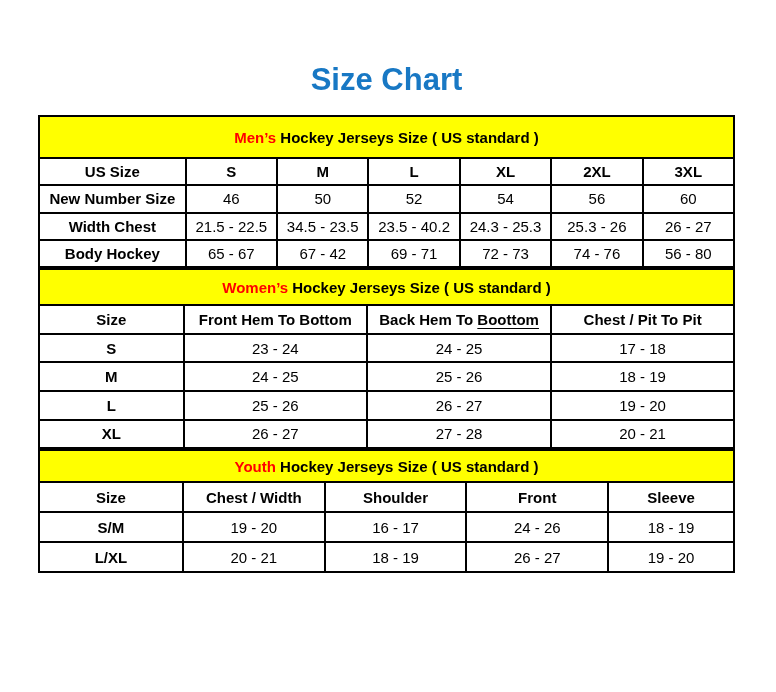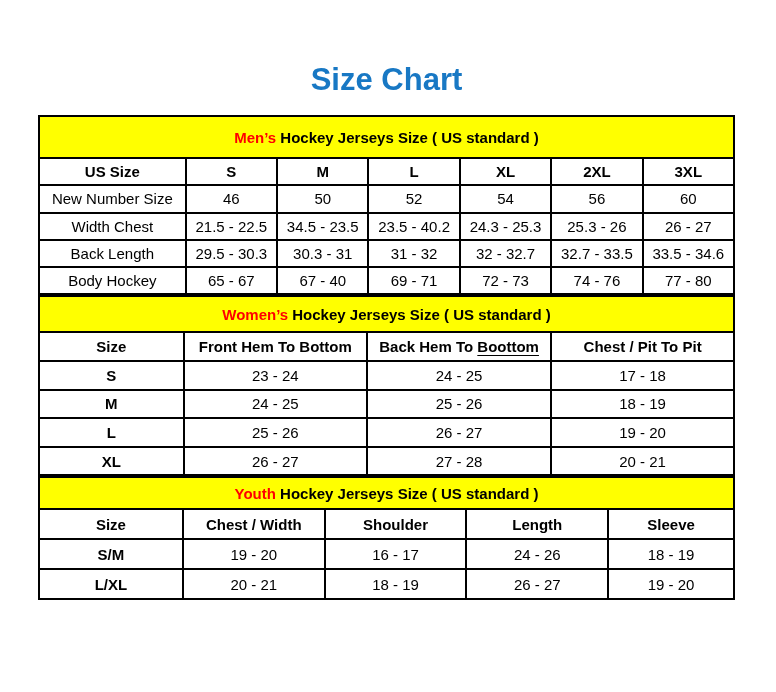--- a/index.html
+++ b/index.html
@@ -39,21 +39,21 @@
     white-space:nowrap;
   }
   td.banner{
     background:var(--yellow);
     font-weight:bold;
     font-size:17.5px;
   }
   td.banner .hl{color:var(--red);}
   td.head{font-weight:bold;}
   td.label-bold{font-weight:bold;}
-  td.label-normal{font-weight:normal;}
+  td.label-normal{font-weight:bold;}
   .wavy{
     text-decoration-line:underline;
     text-decoration-style:wavy;
     text-decoration-color:#ff0000;
     text-decoration-thickness:1px;
     text-underline-offset:3px;
     text-decoration:underline;
   }
 </style>
 </head>
@@ -98,36 +98,27 @@
             <tr style="height: 27.3px;">
               <td class="label-normal">Width Chest</td>
               <td>21.5 - 22.5</td>
               <td>34.5 - 23.5</td>
               <td>23.5 - 40.2</td>
               <td>24.3 - 25.3</td>
               <td>25.3 - 26</td>
               <td>26 - 27</td>
             </tr>
             <tr style="height: 27.3px;">
-              <td class="label-normal">Back Length</td>
-              <td>29.5 - 30.3</td>
-              <td>30.3 - 31</td>
-              <td>31 - 32</td>
-              <td>32 - 32.7</td>
-              <td>32.7 - 33.5</td>
-              <td>33.5 - 34.6</td>
-            </tr>
-            <tr style="height: 27.3px;">
               <td class="label-normal">Body Hockey</td>
               <td>65 - 67</td>
-              <td>67 - 40</td>
+              <td>67 - 42</td>
               <td>69 - 71</td>
               <td>72 - 73</td>
               <td>74 - 76</td>
-              <td>77 - 80</td>
+              <td>56 - 80</td>
             </tr>
           </tbody>
         </table>
         <table class="size-table">
           <colgroup>
             <col style="width: 20.8%;">
             <col style="width: 26.4%;">
             <col style="width: 26.5%;">
             <col style="width: 26.3%;">
           </colgroup>
@@ -176,21 +167,21 @@
             <col style="width: 18.1%;">
           </colgroup>
           <tbody>
             <tr style="height: 32px;">
               <td colspan="5" class="banner"><span class="hl">Youth</span><span> Hockey Jerseys Size ( US standard )</span></td>
             </tr>
             <tr style="height: 30px;">
               <td class="head">Size</td>
               <td class="head">Chest / Width</td>
               <td class="head">Shoulder</td>
-              <td class="head">Length</td>
+              <td class="head">Front</td>
               <td class="head">Sleeve</td>
             </tr>
             <tr style="height: 30px;">
               <td class="label-bold">S/M</td>
               <td>19 - 20</td>
               <td>16 - 17</td>
               <td>24 - 26</td>
               <td>18 - 19</td>
             </tr>
             <tr style="height: 30px;">

